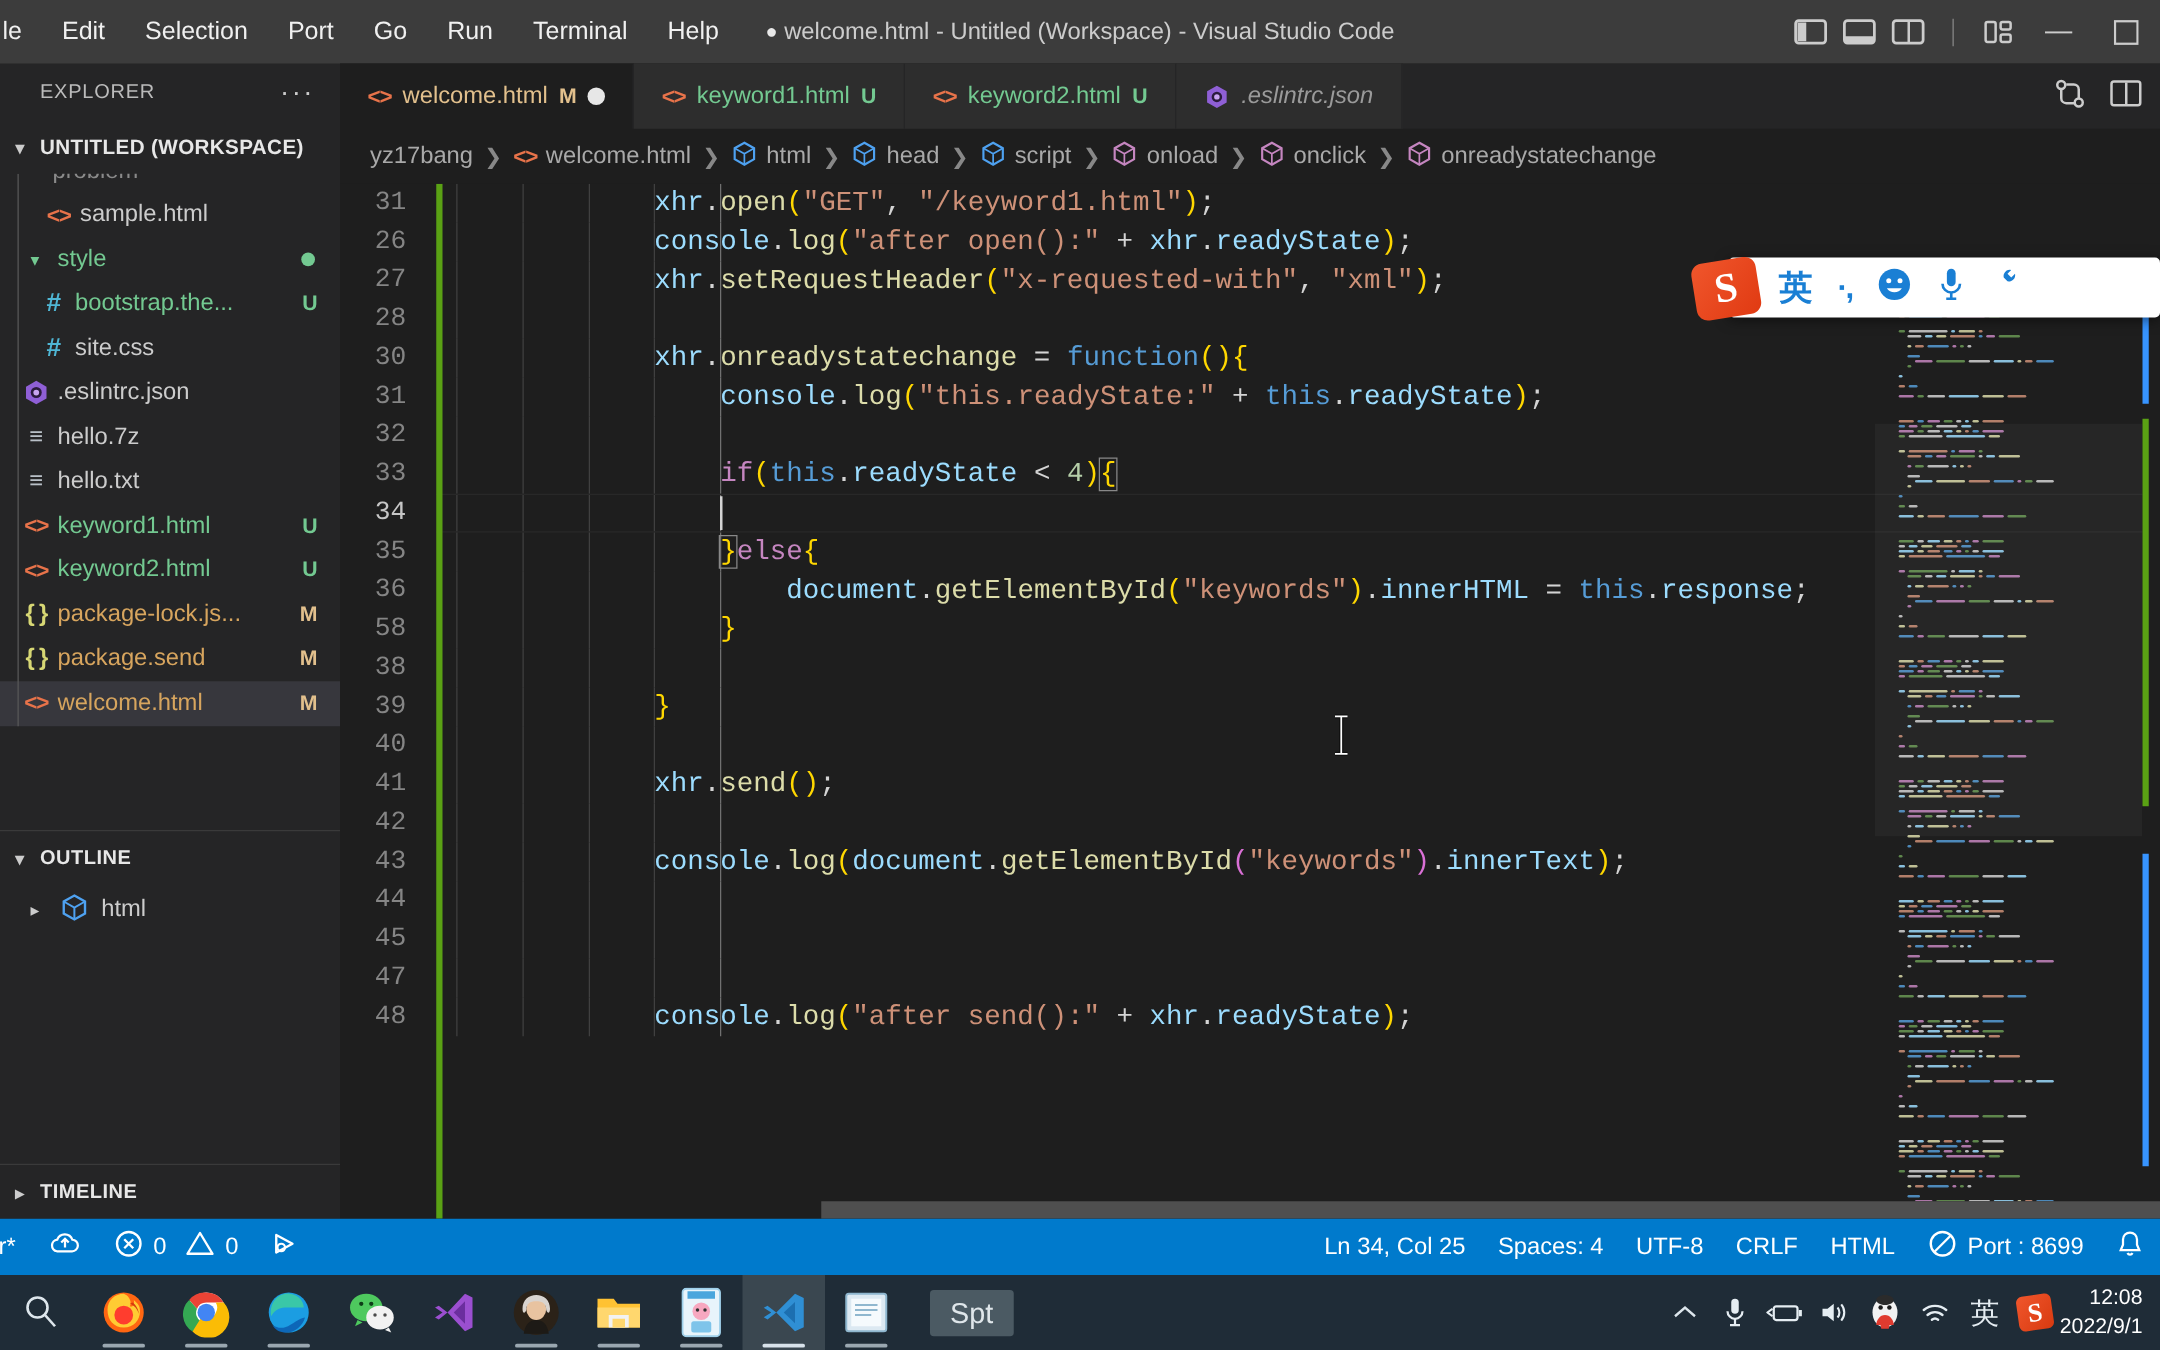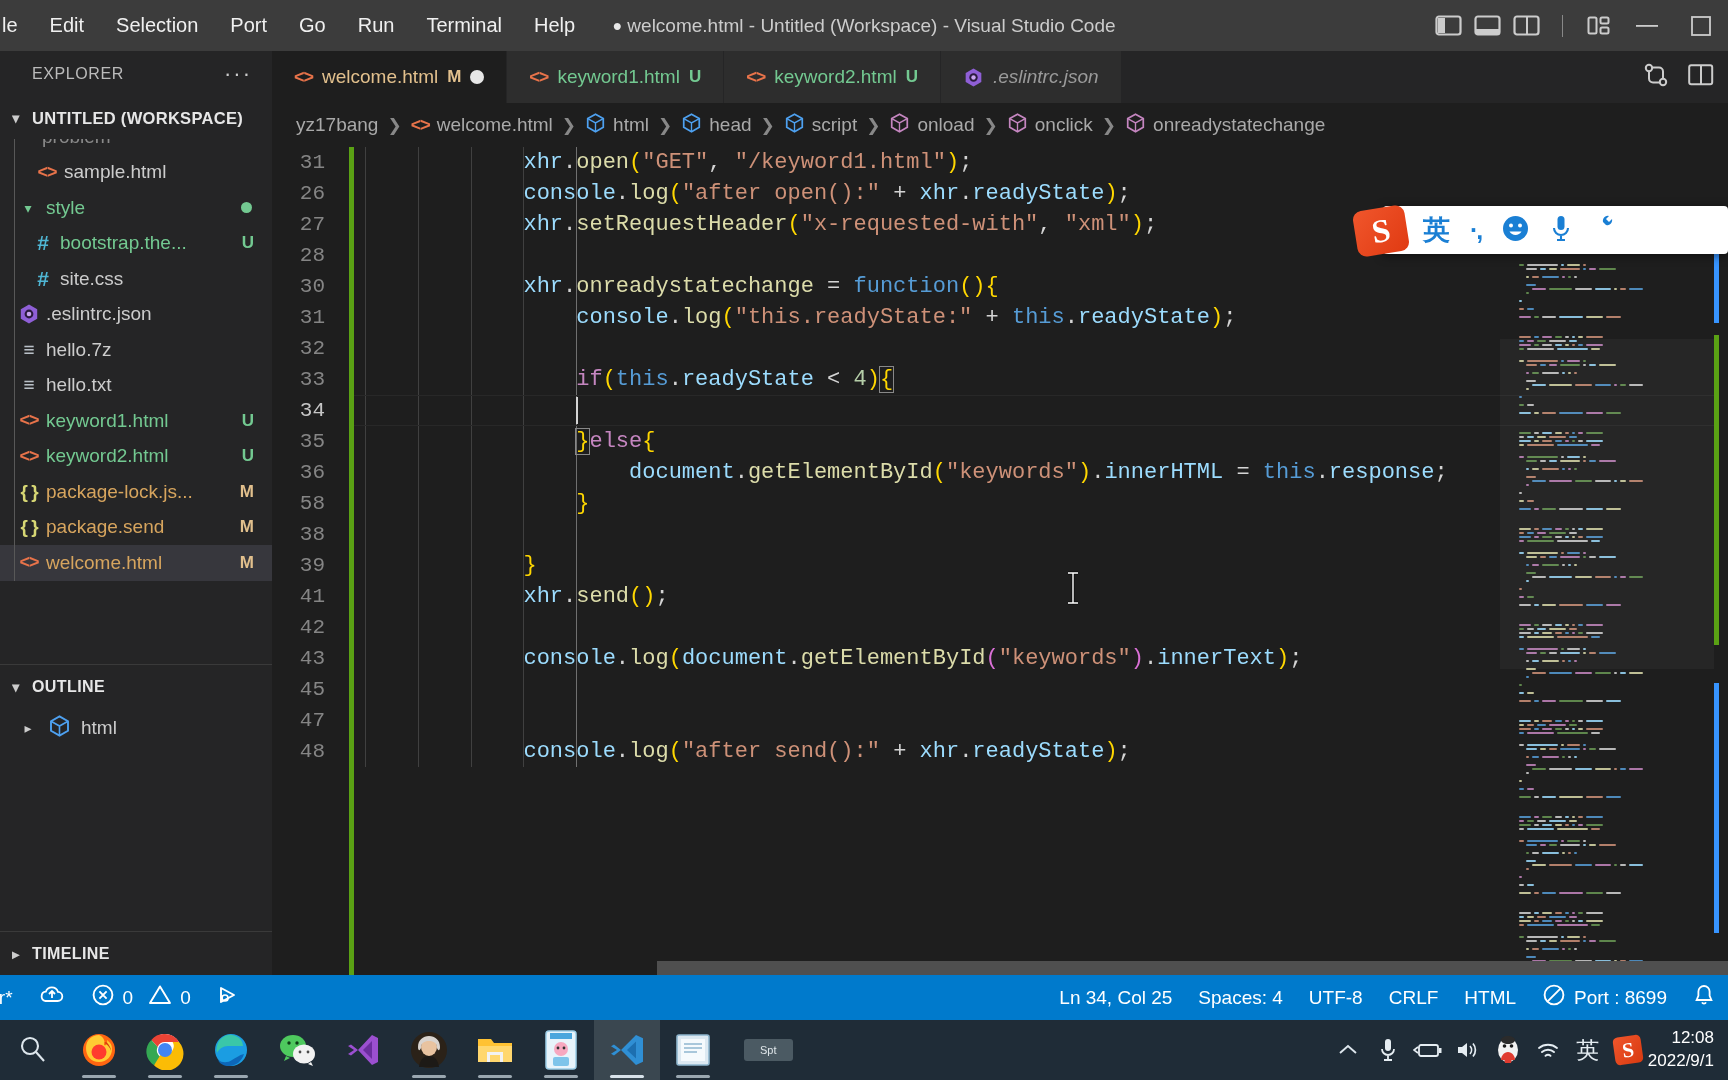--- a/index.html
+++ b/index.html
@@ -176,21 +176,21 @@
   .tb-item.active { background: #3a4750; }
   .tb-item.running::after {
     content: ""; position: absolute; bottom: 2px; left: 16px; right: 16px; height: 3px;
     background: #9aa7b0; border-radius: 2px;
   }
   .tb-item.active::after { background: #d8e2ea; }
   .tray { margin-left: auto; display: flex; align-items: center; gap: 0; padding-right: 6px; }
   .tray-item { width: 40px; height: 60px; display: flex; align-items: center; justify-content: center; }
   .clock { text-align: right; color: #ffffff; font-size: 17px; line-height: 1.35; padding-right: 8px; }
   .taskview-label {
-    background: #4b5a63; color: #dfe6ea; font-size: 11px; padding: 5px 16px; border-radius: 3px;
+    background: #4b5a63; color: #dfe6ea; font-size: 23px; padding: 5px 16px; border-radius: 3px;
   }
 
   
   .ime {
     position: absolute; left: 1383px; top: 206px; height: 48px; width: 345px;
     background: #ffffff; border-radius: 4px; display: flex; align-items: center;
     box-shadow: 0 2px 10px rgba(0,0,0,.5);
   }
   .ime-logo {
     position: absolute; left: -28px; top: 2px; width: 52px; height: 46px;
@@ -534,30 +534,38 @@
           </div>
           <div class="cline">
             <div class="ln">38</div>
             <div class="content-cell"><div class="iguide" style="left: 16px;"></div><div class="iguide" style="left: 68.8px;"></div><div class="iguide" style="left: 121.6px;"></div><div class="iguide" style="left: 174.4px;"></div><div class="iguide ig-active" style="left: 227.2px;"></div><span style="position: relative;"></span></div>
           </div>
           <div class="cline">
             <div class="ln">39</div>
             <div class="content-cell"><div class="iguide" style="left: 16px;"></div><div class="iguide" style="left: 68.8px;"></div><div class="iguide" style="left: 121.6px;"></div><div class="iguide" style="left: 174.4px;"></div><div class="iguide ig-active" style="left: 227.2px;"></div><span style="position: relative;"><span class="tok-pl"> </span><span class="tok-pl"> </span><span class="tok-pl"> </span><span class="tok-pl"> </span><span class="tok-pl"> </span><span class="tok-pl"> </span><span class="tok-pl"> </span><span class="tok-pl"> </span><span class="tok-pl"> </span><span class="tok-pl"> </span><span class="tok-pl"> </span><span class="tok-pl"> </span><span class="tok-p1">}</span></span></div>
           </div>
           <div class="cline">
+            <div class="ln">40</div>
+            <div class="content-cell"><div class="iguide" style="left: 16px;"></div><div class="iguide" style="left: 68.8px;"></div><div class="iguide" style="left: 121.6px;"></div><div class="iguide" style="left: 174.4px;"></div><div class="iguide ig-active" style="left: 227.2px;"></div><span style="position: relative;"></span></div>
+          </div>
+          <div class="cline">
             <div class="ln">41</div>
             <div class="content-cell"><div class="iguide" style="left: 16px;"></div><div class="iguide" style="left: 68.8px;"></div><div class="iguide" style="left: 121.6px;"></div><div class="iguide" style="left: 174.4px;"></div><div class="iguide ig-active" style="left: 227.2px;"></div><span style="position: relative;"><span class="tok-pl"> </span><span class="tok-pl"> </span><span class="tok-pl"> </span><span class="tok-pl"> </span><span class="tok-pl"> </span><span class="tok-pl"> </span><span class="tok-pl"> </span><span class="tok-pl"> </span><span class="tok-pl"> </span><span class="tok-pl"> </span><span class="tok-pl"> </span><span class="tok-pl"> </span><span class="tok-var">xhr</span><span class="tok-pl">.</span><span class="tok-fn">send</span><span class="tok-p1">(</span><span class="tok-p1">)</span><span class="tok-pl">;</span></span></div>
           </div>
           <div class="cline">
             <div class="ln">42</div>
             <div class="content-cell"><div class="iguide" style="left: 16px;"></div><div class="iguide" style="left: 68.8px;"></div><div class="iguide" style="left: 121.6px;"></div><div class="iguide" style="left: 174.4px;"></div><div class="iguide ig-active" style="left: 227.2px;"></div><span style="position: relative;"></span></div>
           </div>
           <div class="cline">
             <div class="ln">43</div>
             <div class="content-cell"><div class="iguide" style="left: 16px;"></div><div class="iguide" style="left: 68.8px;"></div><div class="iguide" style="left: 121.6px;"></div><div class="iguide" style="left: 174.4px;"></div><div class="iguide ig-active" style="left: 227.2px;"></div><span style="position: relative;"><span class="tok-pl"> </span><span class="tok-pl"> </span><span class="tok-pl"> </span><span class="tok-pl"> </span><span class="tok-pl"> </span><span class="tok-pl"> </span><span class="tok-pl"> </span><span class="tok-pl"> </span><span class="tok-pl"> </span><span class="tok-pl"> </span><span class="tok-pl"> </span><span class="tok-pl"> </span><span class="tok-var">console</span><span class="tok-pl">.</span><span class="tok-fn">log</span><span class="tok-p1">(</span><span class="tok-var">document</span><span class="tok-pl">.</span><span class="tok-fn">getElementById</span><span class="tok-p2">(</span><span class="tok-str">"keywords"</span><span class="tok-p2">)</span><span class="tok-pl">.</span><span class="tok-var">innerText</span><span class="tok-p1">)</span><span class="tok-pl">;</span></span></div>
+          </div>
+          <div class="cline">
+            <div class="ln">44</div>
+            <div class="content-cell"><div class="iguide" style="left: 16px;"></div><div class="iguide" style="left: 68.8px;"></div><div class="iguide" style="left: 121.6px;"></div><div class="iguide" style="left: 174.4px;"></div><div class="iguide ig-active" style="left: 227.2px;"></div><span style="position: relative;"></span></div>
           </div>
           <div class="cline">
             <div class="ln">45</div>
             <div class="content-cell"><div class="iguide" style="left: 16px;"></div><div class="iguide" style="left: 68.8px;"></div><div class="iguide" style="left: 121.6px;"></div><div class="iguide" style="left: 174.4px;"></div><div class="iguide ig-active" style="left: 227.2px;"></div><span style="position: relative;"></span></div>
           </div>
           <div class="cline">
             <div class="ln">47</div>
             <div class="content-cell"><div class="iguide" style="left: 16px;"></div><div class="iguide" style="left: 68.8px;"></div><div class="iguide" style="left: 121.6px;"></div><div class="iguide" style="left: 174.4px;"></div><div class="iguide ig-active" style="left: 227.2px;"></div><span style="position: relative;"></span></div>
           </div>
           <div class="cline">

